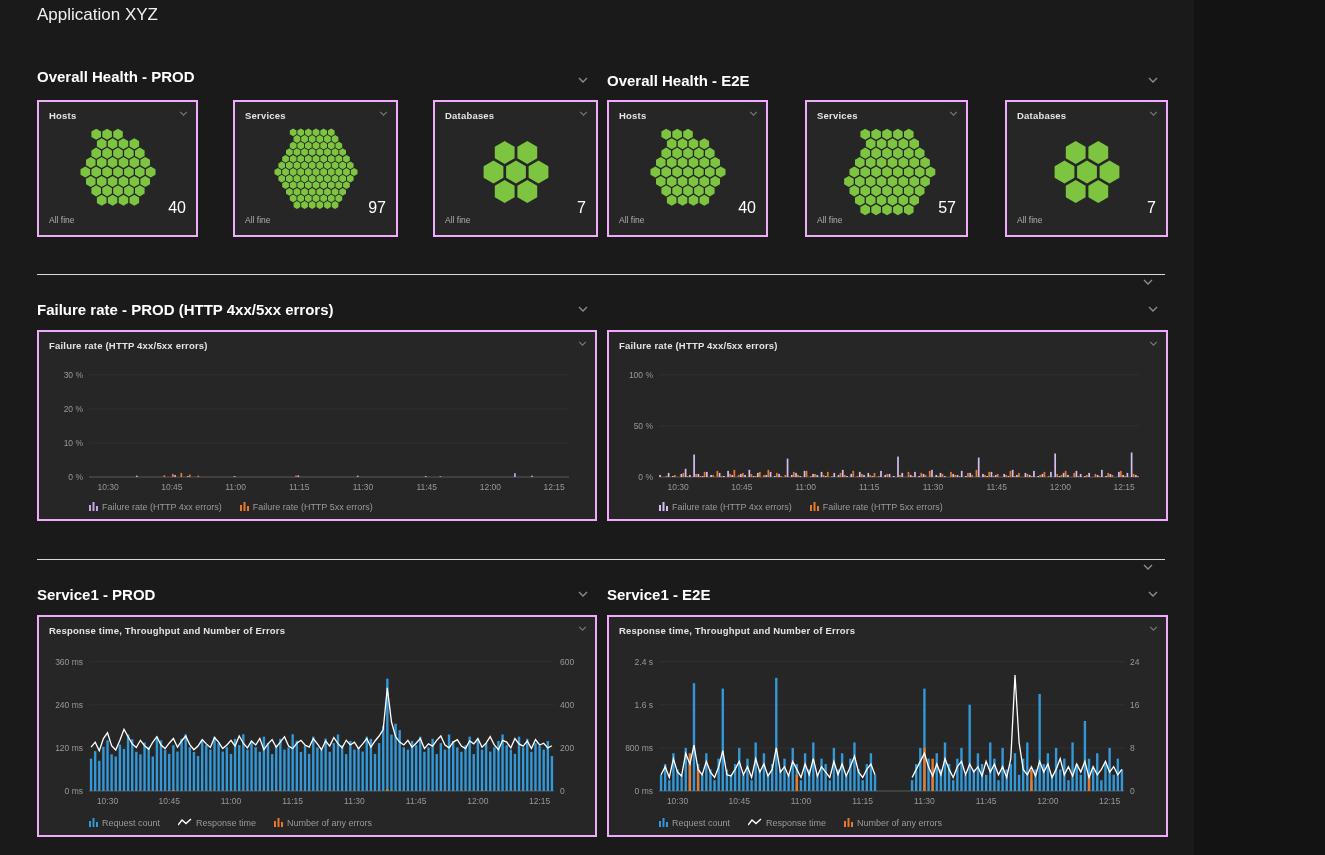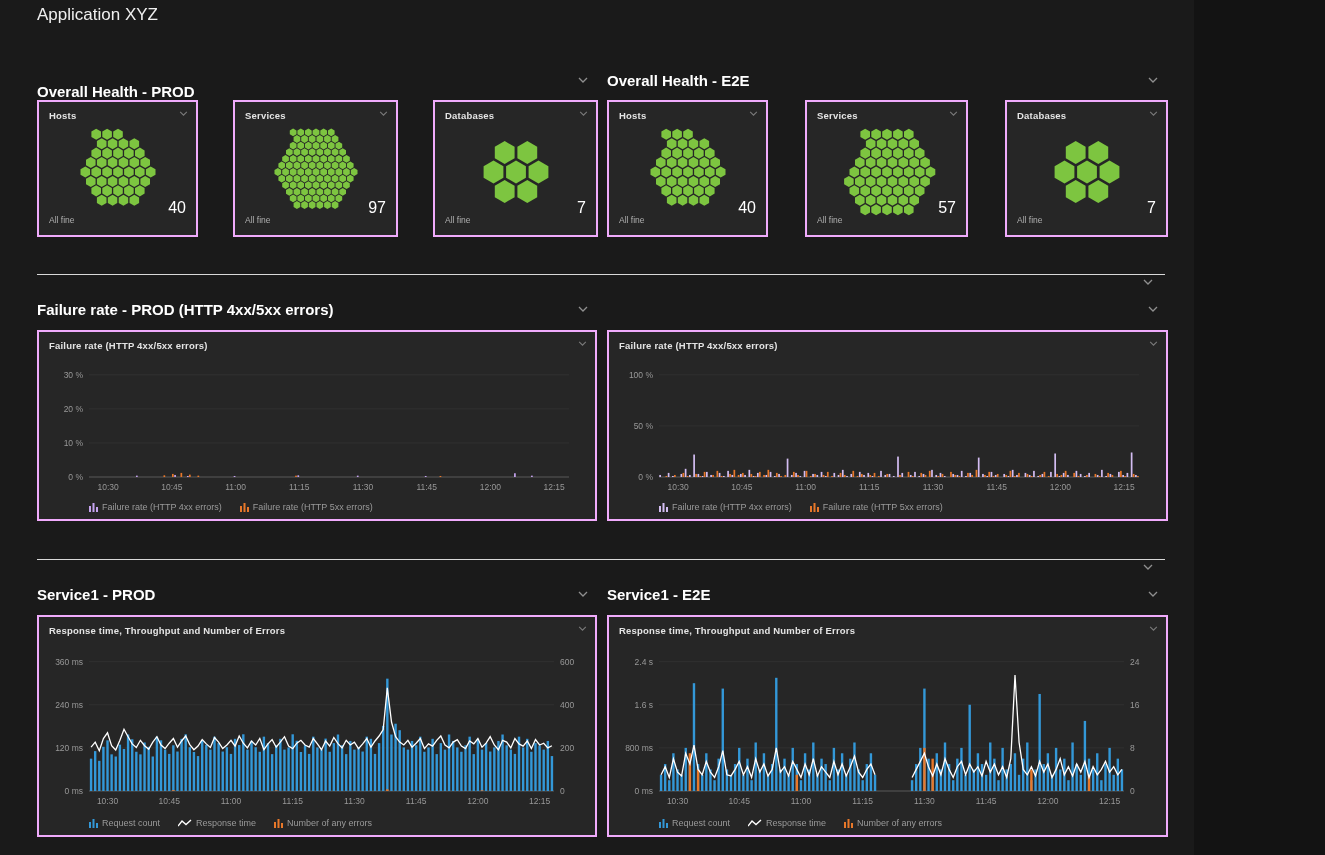--- a/index.html
+++ b/index.html
@@ -1,20 +1,20 @@
 <!DOCTYPE html>
 <html><head>
 <meta charset="utf-8">
 <style>
   *{box-sizing:border-box;margin:0;padding:0}
   body{background:#131313;font-family:"Liberation Sans",sans-serif}
   #app{position:relative;width:1194px;height:855px;background:#1a1a1a;overflow:hidden}
   .page-title{position:absolute;left:37px;top:5px;font-size:17px;color:#efefef;font-weight:400}
   .sec-h{position:absolute;font-size:15px;font-weight:700;color:#ffffff}
-  #sh0{left:37px;top:83px}#sh1{left:607px;top:72px}
+  #sh0{left:37px;top:68px}#sh1{left:607px;top:72px}
   #sh2{left:37px;top:301px}#sh3{left:607px;top:301px}
   #sh4{left:37px;top:586px}#sh5{left:607px;top:586px}
   .chev{display:inline-block;line-height:0;cursor:pointer}
   .abs-chev{position:absolute}
   #shc0{left:578px;top:77px}#shc1{left:1148px;top:77px}
   #shc2{left:578px;top:306px}#shc3{left:1148px;top:306px}
   #shc4{left:578px;top:591px}#shc5{left:1148px;top:591px}
   #dvc0{left:1143px;top:279px}#dvc1{left:1143px;top:564px}
   .divider{position:absolute;height:1px;background:#d8d8d8}
   #dv0{left:37px;top:274px;width:1128px}
@@ -36,21 +36,21 @@
   .hex{position:absolute;left:50%;transform:translateX(-50%);top:24px}
   .tile-status{position:absolute;left:10px;bottom:10px;font-size:8.5px;font-weight:400;color:#b0b0b0}
   .tile-count{position:absolute;right:10px;bottom:18px;font-size:16px;color:#ffffff}
   .pt-head{position:absolute;left:10px;right:8px;top:8px;display:flex;align-items:center;gap:6px}
   .pt-label{font-size:9.5px;font-weight:700;color:#e4e4e4}
   .pt-rule{flex:1;height:1px;background:#474747}
   .pt-count{position:absolute;right:12px;bottom:5px;font-size:26px;color:#cfcfcf}
   .plot{position:absolute;left:0;top:26px}
   .plot text{font-family:"Liberation Sans",sans-serif;font-size:8.5px;fill:#989898}
   .legend{position:absolute;left:50px;bottom:7px;display:flex;gap:18px;align-items:center}
-  .legend-item{display:inline-flex;align-items:center;gap:4px;font-size:9px;color:#9a9a9a;cursor:pointer}
+  .legend-item{display:inline-flex;gap:4px;font-size:9px;color:#9a9a9a;cursor:pointer}
 </style>
 </head>
 <body>
 
 <div id="app">
   <div class="page-title">Application XYZ</div>
 
   <div class="sec-h" id="sh0">Overall Health - PROD</div>
   <div class="sec-h" id="sh1">Overall Health - E2E</div>
   <div class="sec-h" id="sh2">Failure rate - PROD (HTTP 4xx/5xx errors)</div>

